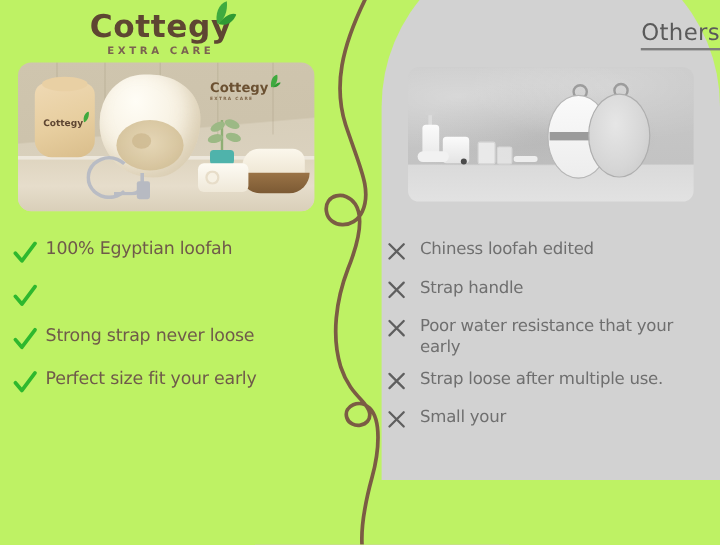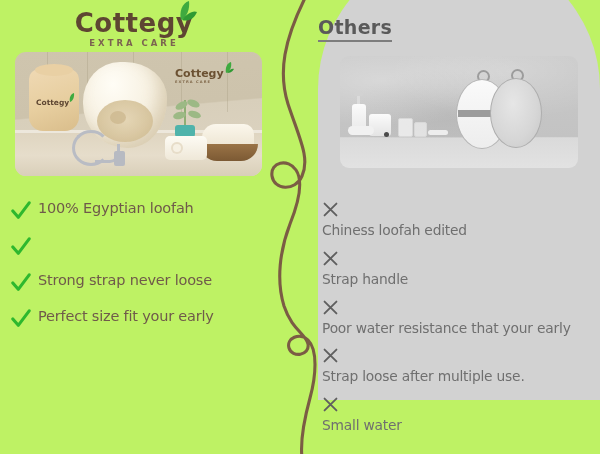--- a/index.html
+++ b/index.html
@@ -425,24 +425,24 @@
     border-radius: 50%;
     background: transparent;
   }
 
   
   .others-title {
     position: absolute;
     left: 318px;
     top: 16px;
     width: 282px;
-    text-align: left;
+    text-align: right;
     font-family: "DejaVu Sans", sans-serif;
     font-size: 19px;
-    font-weight: bold;
+    font-weight: normal;
     color: #5a5a5a;
     letter-spacing: 0.3px;
   }
   .others-title span {
     border-bottom: 2.5px solid #7d7d7d;
     padding-bottom: 2px;
   }
 
   
   .pros-list {
@@ -470,21 +470,21 @@
   }
   .feat-text {
     font-family: "DejaVu Sans", sans-serif;
     font-size: 14.5px;
     font-weight: normal;
     line-height: 1.22;
     letter-spacing: -0.2px;
   }
   .pros-list .feat-text { color: #6f5a4a; }
   .cons-list .feat-text { color: #6f6f6f; font-size: 13.8px; }
-  .cons-list .feat-row { margin-bottom: 10px; flex-direction: column; }
+  .cons-list .feat-row { margin-bottom: 10px; }
 
   
   .squiggle {
     position: absolute;
     left: 262px;
     top: 0;
     width: 70px;
     height: 454px;
     pointer-events: none;
   }
@@ -657,17 +657,17 @@
         </svg>
       </div>
       <div class="feat-text">Strap loose after multiple use.</div>
     </div>
     <div class="feat-row">
       <div class="feat-icon">
         <svg viewBox="0 0 20 20" width="17" height="17">
           <path d="M3 3 L17 17 M17 3 L3 17" fill="none" stroke="#5f5f5f" stroke-width="2.2" stroke-linecap="round"></path>
         </svg>
       </div>
-      <div class="feat-text">Small water</div>
+      <div class="feat-text">Small your</div>
     </div>
   </div>
 
 </div>
 
 </body></html>

